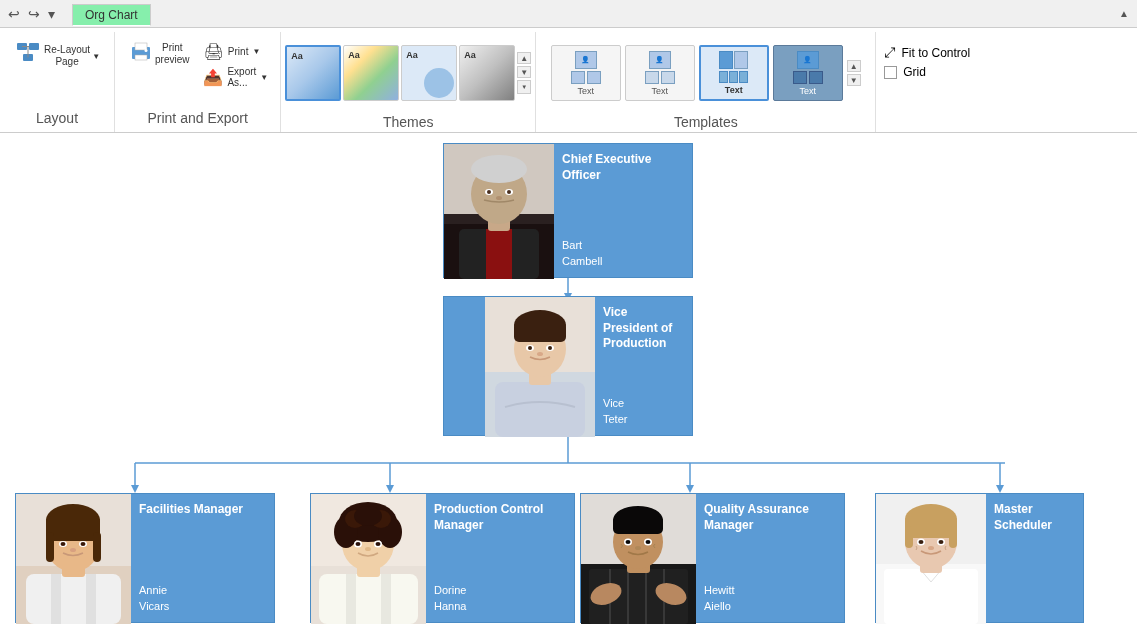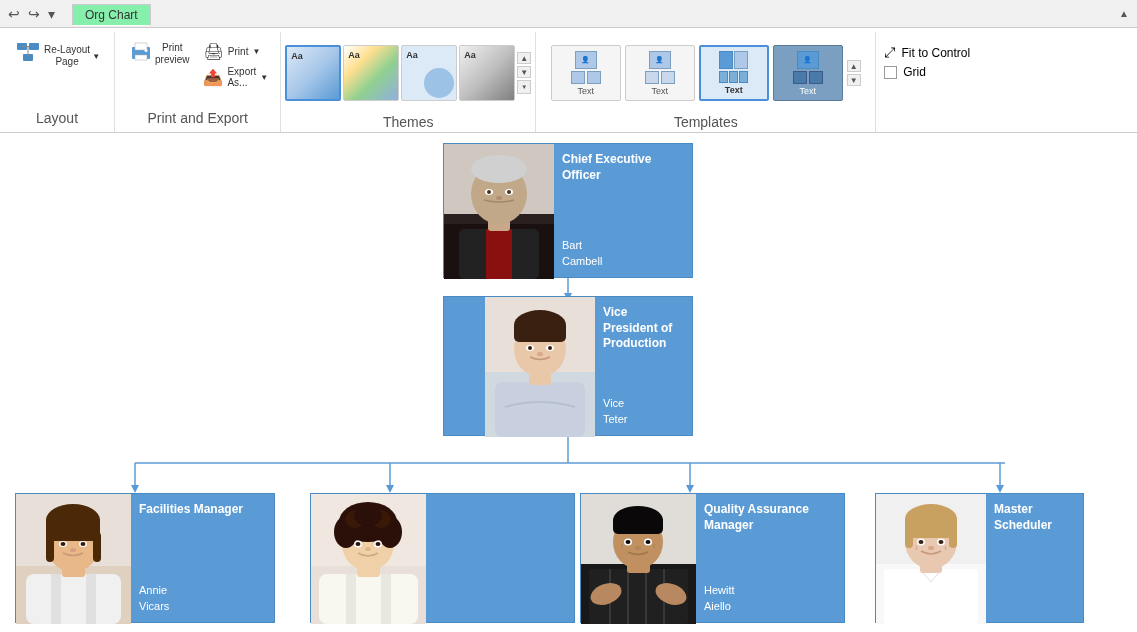--- a/index.html
+++ b/index.html
@@ -450,20 +450,26 @@
         <ellipse cx="57" cy="22" rx="14" ry="10" fill="#2a1008"></ellipse>
 
         <ellipse cx="47" cy="50" rx="4" ry="3.5" fill="#fff"></ellipse>
         <ellipse cx="67" cy="50" rx="4" ry="3.5" fill="#fff"></ellipse>
         <ellipse cx="47" cy="50" rx="2.5" ry="2" fill="#2a1008"></ellipse>
         <ellipse cx="67" cy="50" rx="2.5" ry="2" fill="#2a1008"></ellipse>
         <path d="M47 59 Q57 65 67 59" stroke="#d0a880" stroke-width="1.5" fill="none"></path>
         <ellipse cx="57" cy="55" rx="3" ry="2" fill="#e0b888"></ellipse>
       </svg>
     </div>
+    <div class="org-node-info">
+      <div class="org-node-title">Production Control Manager</div>
+      <div class="org-node-name">
+        <span>Dorine</span><br><span>Hanna</span>
+      </div>
+    </div>
   </div>
 
   <div class="org-node" style="left:580px; top:360px; width:265px; height:130px;">
     <div class="photo-box" style="width:115px;height:130px;overflow:hidden;">
       <svg width="115" height="130" viewBox="0 0 115 130" xmlns="http://www.w3.org/2000/svg">
         <rect width="115" height="130" fill="#e0dcd8"></rect>
 
         <rect y="70" width="115" height="60" fill="#181818"></rect>
 
         <rect x="8" y="75" width="99" height="55" fill="#202020" rx="3"></rect>

